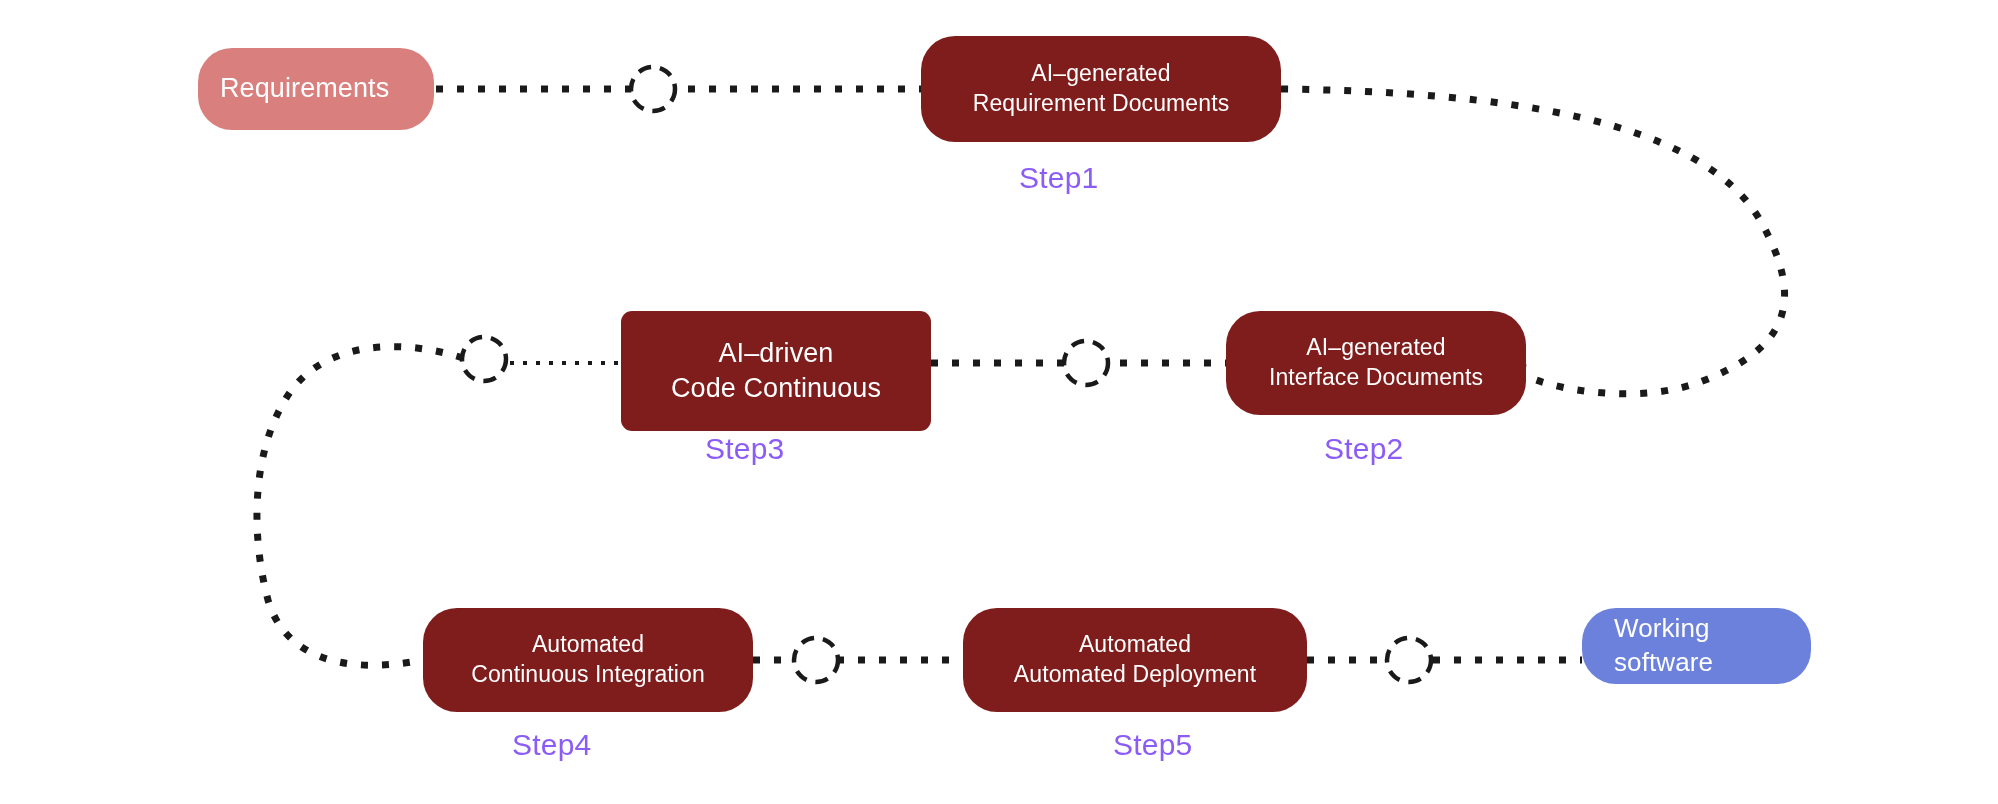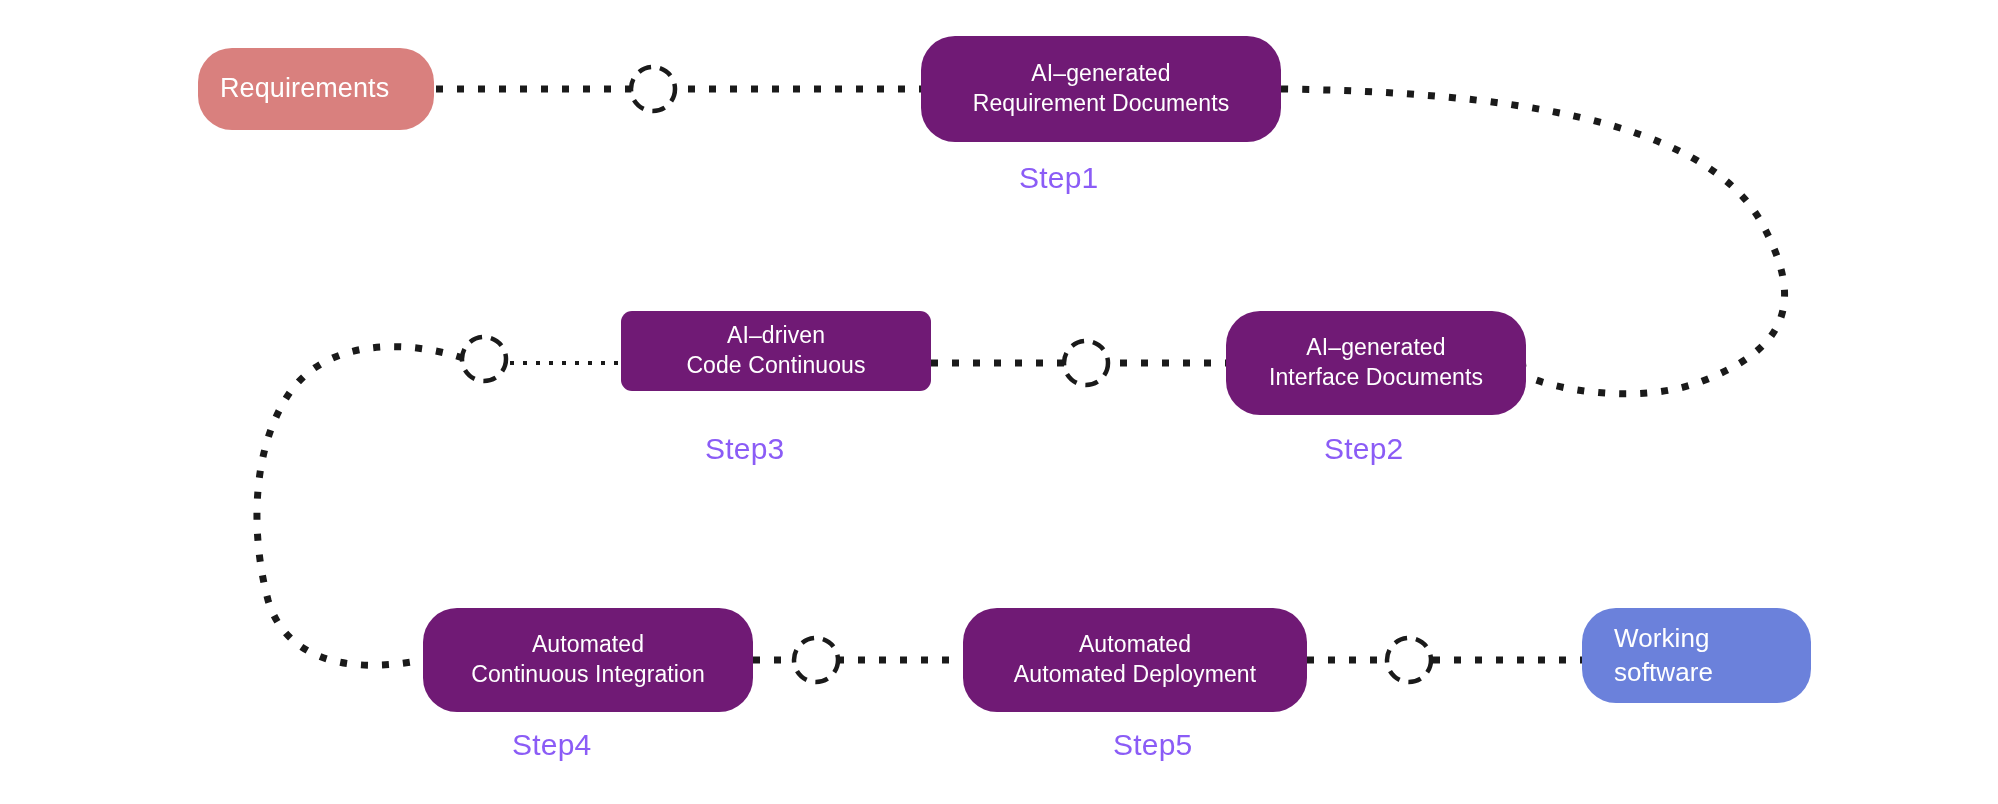--- a/index.html
+++ b/index.html
@@ -40,53 +40,53 @@
     color: #ffffff;
     text-align: center;
     line-height: 1.30;
     letter-spacing: 0.1px;
     z-index: 3;
   }
   .node .ln {
     display: block;
     white-space: nowrap;
   }
-  .node-green  { background: #701a75; }
+  .node-green  { background: #7f1d1d; }
   .node-red    { background: #D9807E; }
   .node-blue   { background: #6B81DB; }
 
   .node-requirements {
     left: 198px;  top: 48px;  width: 236px; height: 82px;
     font-size: 27px;
     align-items: flex-start;
     padding-left: 22px;
   }
   .node-step1 {
     left: 921px;  top: 36px;  width: 360px; height: 106px;
     font-size: 23px;
   }
   .node-step3 {
-    left: 621px;  top: 311px; width: 310px; height: 80px;
-    font-size: 23px;
+    left: 621px;  top: 311px; width: 310px; height: 120px;
+    font-size: 27px;
     border-radius: 11px;
   }
   .node-step2 {
     left: 1226px; top: 311px; width: 300px; height: 104px;
     font-size: 23px;
   }
   .node-step4 {
     left: 423px;  top: 608px; width: 330px; height: 104px;
     font-size: 23px;
   }
   .node-step5 {
     left: 963px;  top: 608px; width: 344px; height: 104px;
     font-size: 23px;
   }
   .node-working {
-    left: 1582px; top: 608px; width: 229px; height: 95px;
+    left: 1582px; top: 608px; width: 229px; height: 76px;
     font-size: 26px;
     align-items: flex-start;
     padding-left: 32px;
     text-align: right;
   }
 
   
   .step-label {
     position: absolute;
     font-size: 30px;

